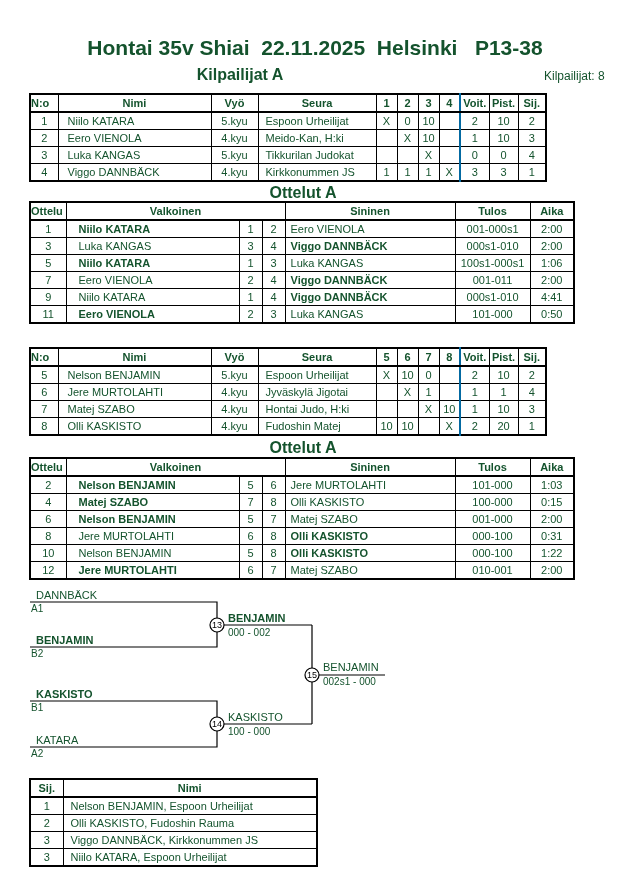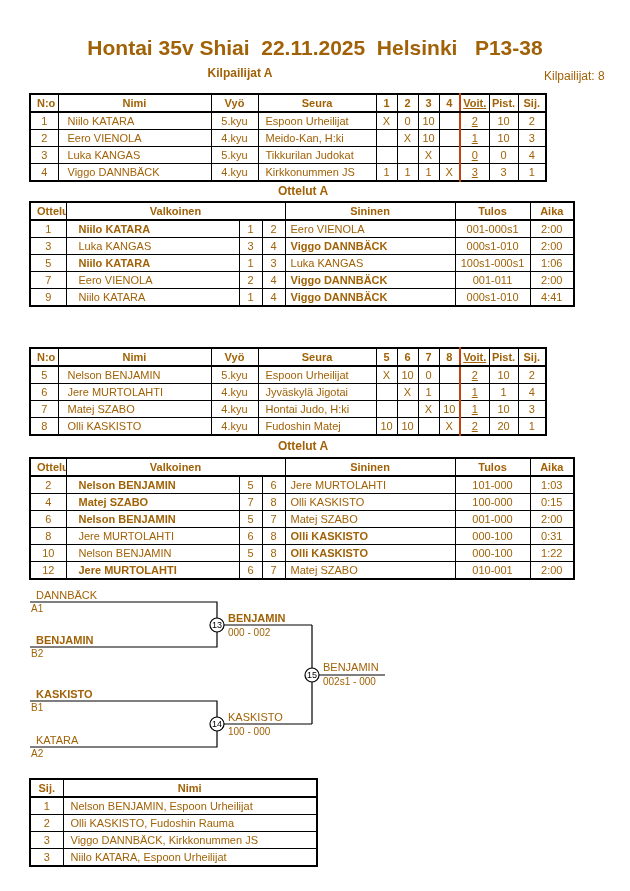--- a/index.html
+++ b/index.html
@@ -1,33 +1,33 @@
 <!DOCTYPE html>
 <html><head>
 <meta charset="utf-8">
 <style>
   html,body{margin:0;padding:0;background:#fff;}
-  .page{position:relative;width:630px;height:891px;background:#fff;color:#a16207;
+  .page{position:relative;width:630px;height:891px;background:#fff;color:#14532d;
         font-family:"Liberation Sans",sans-serif;overflow:hidden;}
   .abs{position:absolute;}
   .title{position:absolute;left:0;top:36px;width:630px;margin:0;text-align:center;
          font-size:21px;font-weight:bold;white-space:pre;}
-  .sec{position:absolute;font-weight:bold;font-size:12px;text-align:center;white-space:pre;}
+  .sec{position:absolute;font-weight:bold;font-size:16px;text-align:center;white-space:pre;}
   .count{position:absolute;font-size:12px;}
   table.grid{position:absolute;border-collapse:collapse;table-layout:fixed;
              font-size:11px;border:2px solid #000;background:#fff;}
   .grid td{border:1px solid #000;height:16px;padding:0 2px;white-space:nowrap;
            overflow:hidden;text-align:center;vertical-align:middle;}
   .grid tr.hdr td{font-weight:bold;border-bottom:2px solid #000;}
-  .grid td.hl{text-align:left;padding-left:6px;}
+  .grid td.hl{text-align:left;padding-left:0;}
   .grid td.l{text-align:left;padding-left:9px;}
   .grid td.l2{text-align:left;padding-left:12px;}
   .grid td.l3{text-align:left;padding-left:7px;}
   .grid td.l4{text-align:left;padding-left:5px;}
-  .grid td.tl{border-left:2px solid #c2410c;text-decoration:underline;}
+  .grid td.tl{border-left:2px solid #0369a1;}
   .b{font-weight:bold;}
   .bl{position:absolute;font-size:11px;line-height:12px;white-space:nowrap;}
   .seed{position:absolute;font-size:10px;line-height:11px;white-space:nowrap;}
   .score{position:absolute;font-size:10px;line-height:10px;white-space:nowrap;}
 </style>
 </head>
 <body>
 
 <div class="page">
 
@@ -177,20 +177,29 @@
     </tr>
     <tr>
       <td>9</td>
       <td class="l2">Niilo KATARA</td>
       <td>1</td>
       <td>4</td>
       <td class="l4 b">Viggo DANNBÄCK</td>
       <td>000s1-010</td>
       <td>4:41</td>
     </tr>
+    <tr>
+      <td>11</td>
+      <td class="l2 b">Eero VIENOLA</td>
+      <td>2</td>
+      <td>3</td>
+      <td class="l4">Luka KANGAS</td>
+      <td>101-000</td>
+      <td>0:50</td>
+    </tr>
     </tbody>
   </table>
 
 
   <table class="grid" style="left:29px;top:347px;width:516px;">
     <colgroup>
         <col style="width:28px">
         <col style="width:153px">
         <col style="width:47px">
         <col style="width:118px">

